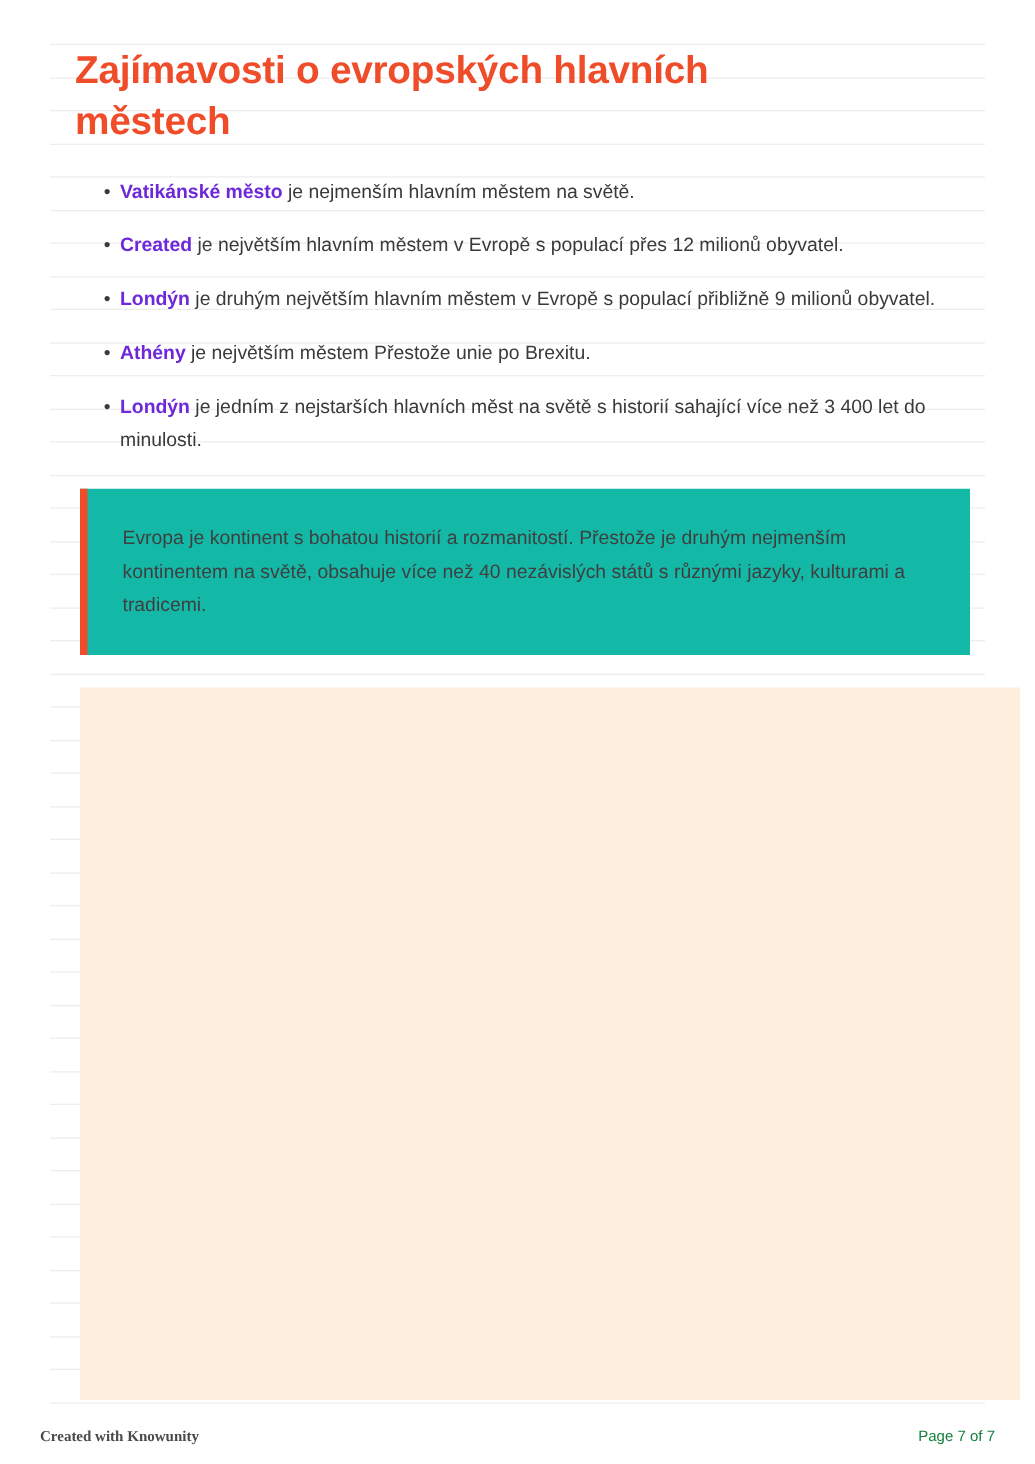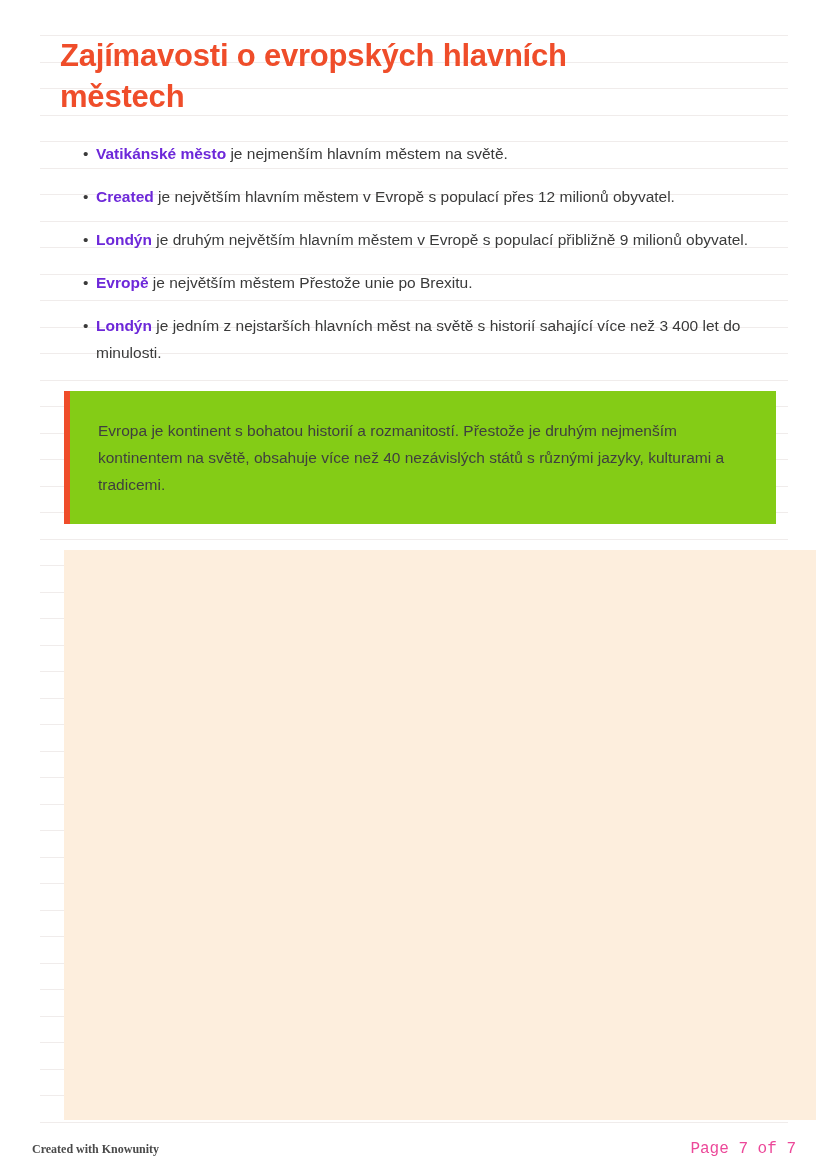--- a/index.html
+++ b/index.html
@@ -81,21 +81,21 @@
     font-size: 15.5px;
     line-height: 1.75;
   }
   .bullet-item .lead {
     font-weight: bold;
     color: #6d28d9;
   }
 
   .callout {
     margin: 24px 0 0 0;
-    background: #84cc16;
+    background: #14b8a6;
     border-left: 6px solid #ef4d2a;
     padding: 26px 28px 26px 28px;
     box-sizing: border-box;
     width: 712px;
     margin-left: 4px;
   }
   .callout p {
     margin: 0;
     font-size: 15.5px;
     line-height: 1.75;
@@ -121,23 +121,23 @@
     align-items: center;
     justify-content: space-between;
   }
   .footer-left {
     font-family: "Liberation Serif", serif;
     font-weight: bold;
     font-size: 12px;
     color: #4a4a4a;
   }
   .footer-right {
-    font-family: Liberation Mono, monospace;
-    font-size: 16px;
-    color: #ec4899;
+    font-family: Liberation Sans, sans-serif;
+    font-size: 12px;
+    color: #15803d;
   }
 </style>
 </head>
 <body>
 
 <div class="page">
 
   <div class="guides" id="guides">
       <div class="guide" style="top: 35px;"></div>
       <div class="guide" style="top: 61.5px;"></div>
@@ -199,21 +199,21 @@
         <span class="lead">Created</span><span class="rest"> je největším hlavním městem v Evropě s populací přes 12 milionů obyvatel.</span>
       </li>
 
       <li class="bullet-item">
         <span class="dot">•</span>
         <span class="lead">Londýn</span><span class="rest"> je druhým největším hlavním městem v Evropě s populací přibližně 9 milionů obyvatel.</span>
       </li>
 
       <li class="bullet-item">
         <span class="dot">•</span>
-        <span class="lead">Evropě</span><span class="rest"> je největším městem Přestože unie po Brexitu.</span>
+        <span class="lead">Athény</span><span class="rest"> je největším městem Přestože unie po Brexitu.</span>
       </li>
 
       <li class="bullet-item">
         <span class="dot">•</span>
         <span class="lead">Londýn</span><span class="rest"> je jedním z nejstarších hlavních měst na světě s historií sahající více než 3 400 let do minulosti.</span>
       </li>
 
     </ul>
 
     <div class="callout">

